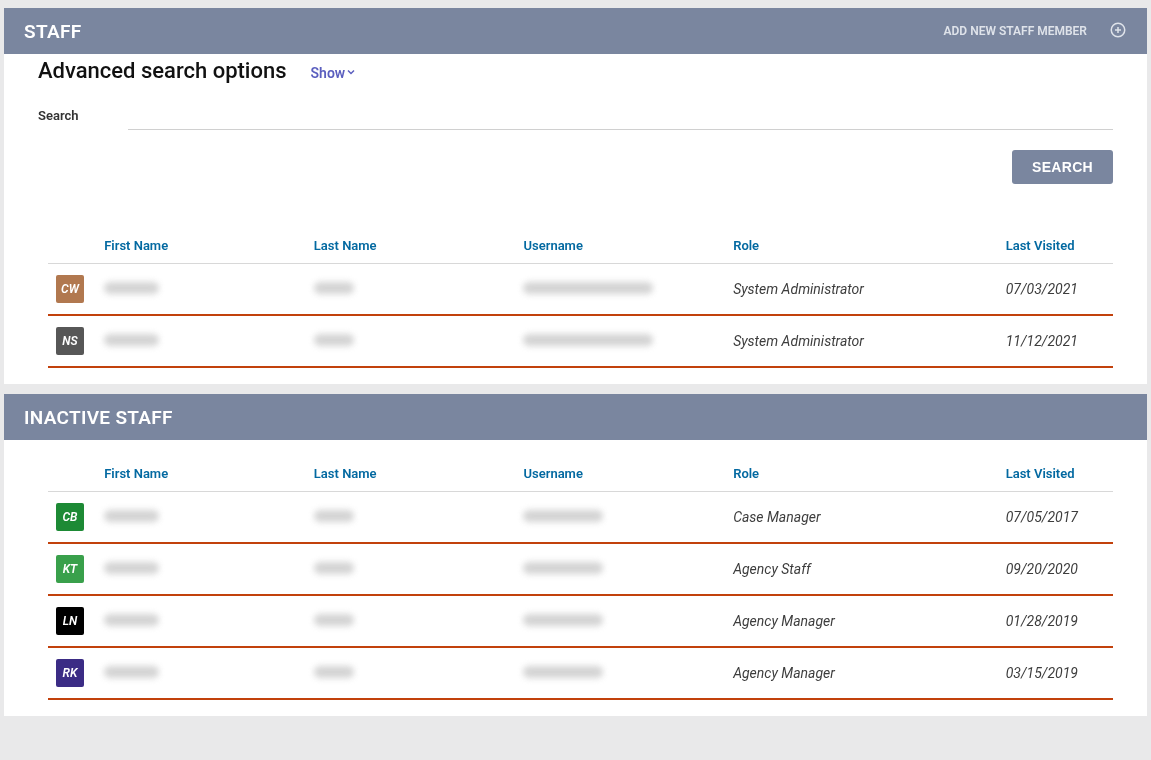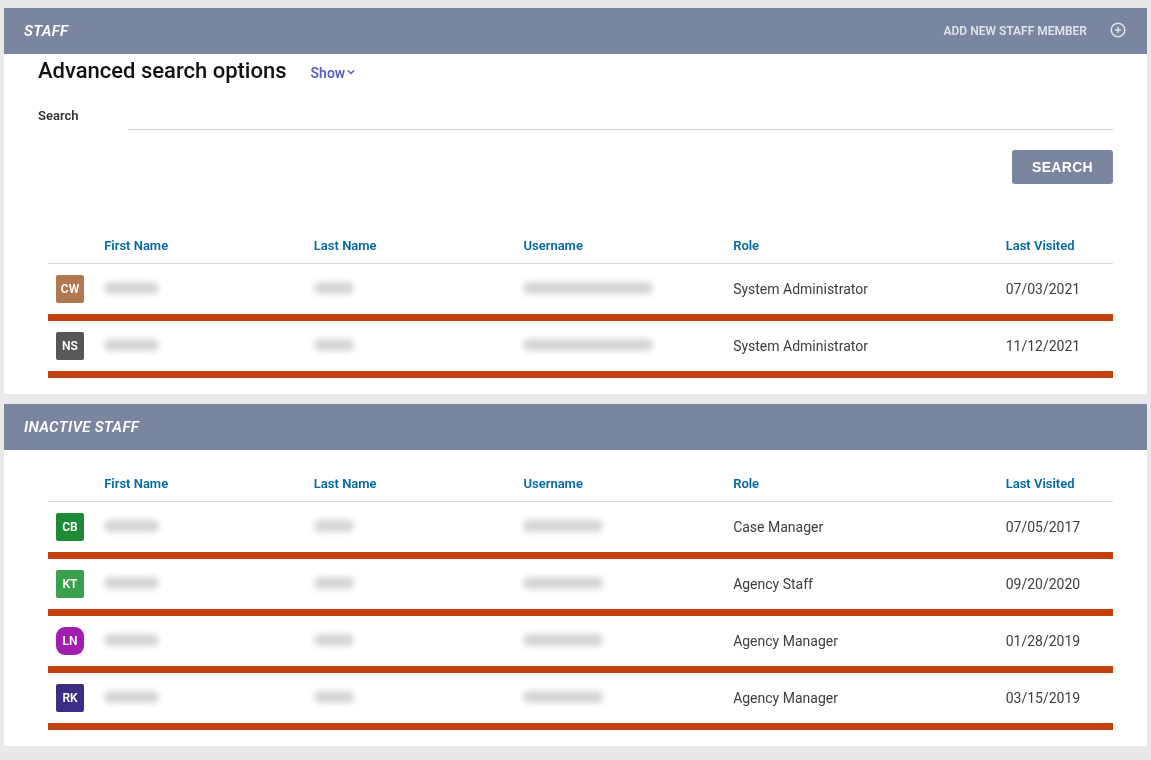--- a/index.html
+++ b/index.html
@@ -23,23 +23,22 @@
     background: #7a869f;
     color: #fff;
     padding: 10px 20px;
     display: flex;
     justify-content: space-between;
     align-items: center;
     height: 46px;
   }
   .panel-header .title {
     font-weight: 600;
-    font-size: 15px;
+    font-size: 19px;
     letter-spacing: 0.3px;
-    font-style: italic;
   }
   .add-link {
     display: flex;
     align-items: center;
     gap: 22px;
     color: #dfe3ea;
     font-size: 12px;
     font-weight: 600;
     cursor: pointer;
   }
@@ -114,24 +113,25 @@
   thead th {
     text-align: left;
     font-size: 13px;
     font-weight: 600;
     color: #0369a1;
     padding: 10px 8px;
     border-bottom: 1px solid #d8d8d8;
   }
   tbody td {
     padding: 11px 8px;
-    border-bottom: 7px solid #c2410c;
+    border-bottom: 2px solid #c2410c;
     color: #3d3d3d;
     font-size: 14px;
     vertical-align: middle;
+    font-style: italic;
   }
   .col-avatar { width: 46px; }
   .col-first { width: 200px; }
   .col-last { width: 200px; }
   .col-user { width: 200px; }
   .col-role { width: 260px; }
   .col-date { width: 110px; text-align: left; }
   thead th.col-date { text-align: left; }
   tbody td.col-date { text-align: left; }
   .avatar {
@@ -261,21 +261,21 @@
             </tr>
             <tr>
               <td class="col-avatar"><span class="avatar" style="background: rgb(57, 160, 75);">KT</span></td>
               <td class="col-first"><span class="blur w2"></span></td>
               <td class="col-last"><span class="blur w1"></span></td>
               <td class="col-user"><span class="blur w4"></span></td>
               <td class="col-role">Agency Staff</td>
               <td class="col-date">09/20/2020</td>
             </tr>
             <tr>
-              <td class="col-avatar"><span class="avatar" style="background: #a21caf; border-radius: 9px;">LN</span></td>
+              <td class="col-avatar"><span class="avatar" style="background: #000000;">LN</span></td>
               <td class="col-first"><span class="blur w2"></span></td>
               <td class="col-last"><span class="blur w1"></span></td>
               <td class="col-user"><span class="blur w4"></span></td>
               <td class="col-role">Agency Manager</td>
               <td class="col-date">01/28/2019</td>
             </tr>
             <tr>
               <td class="col-avatar"><span class="avatar" style="background: rgb(59, 44, 133);">RK</span></td>
               <td class="col-first"><span class="blur w2"></span></td>
               <td class="col-last"><span class="blur w1"></span></td>

